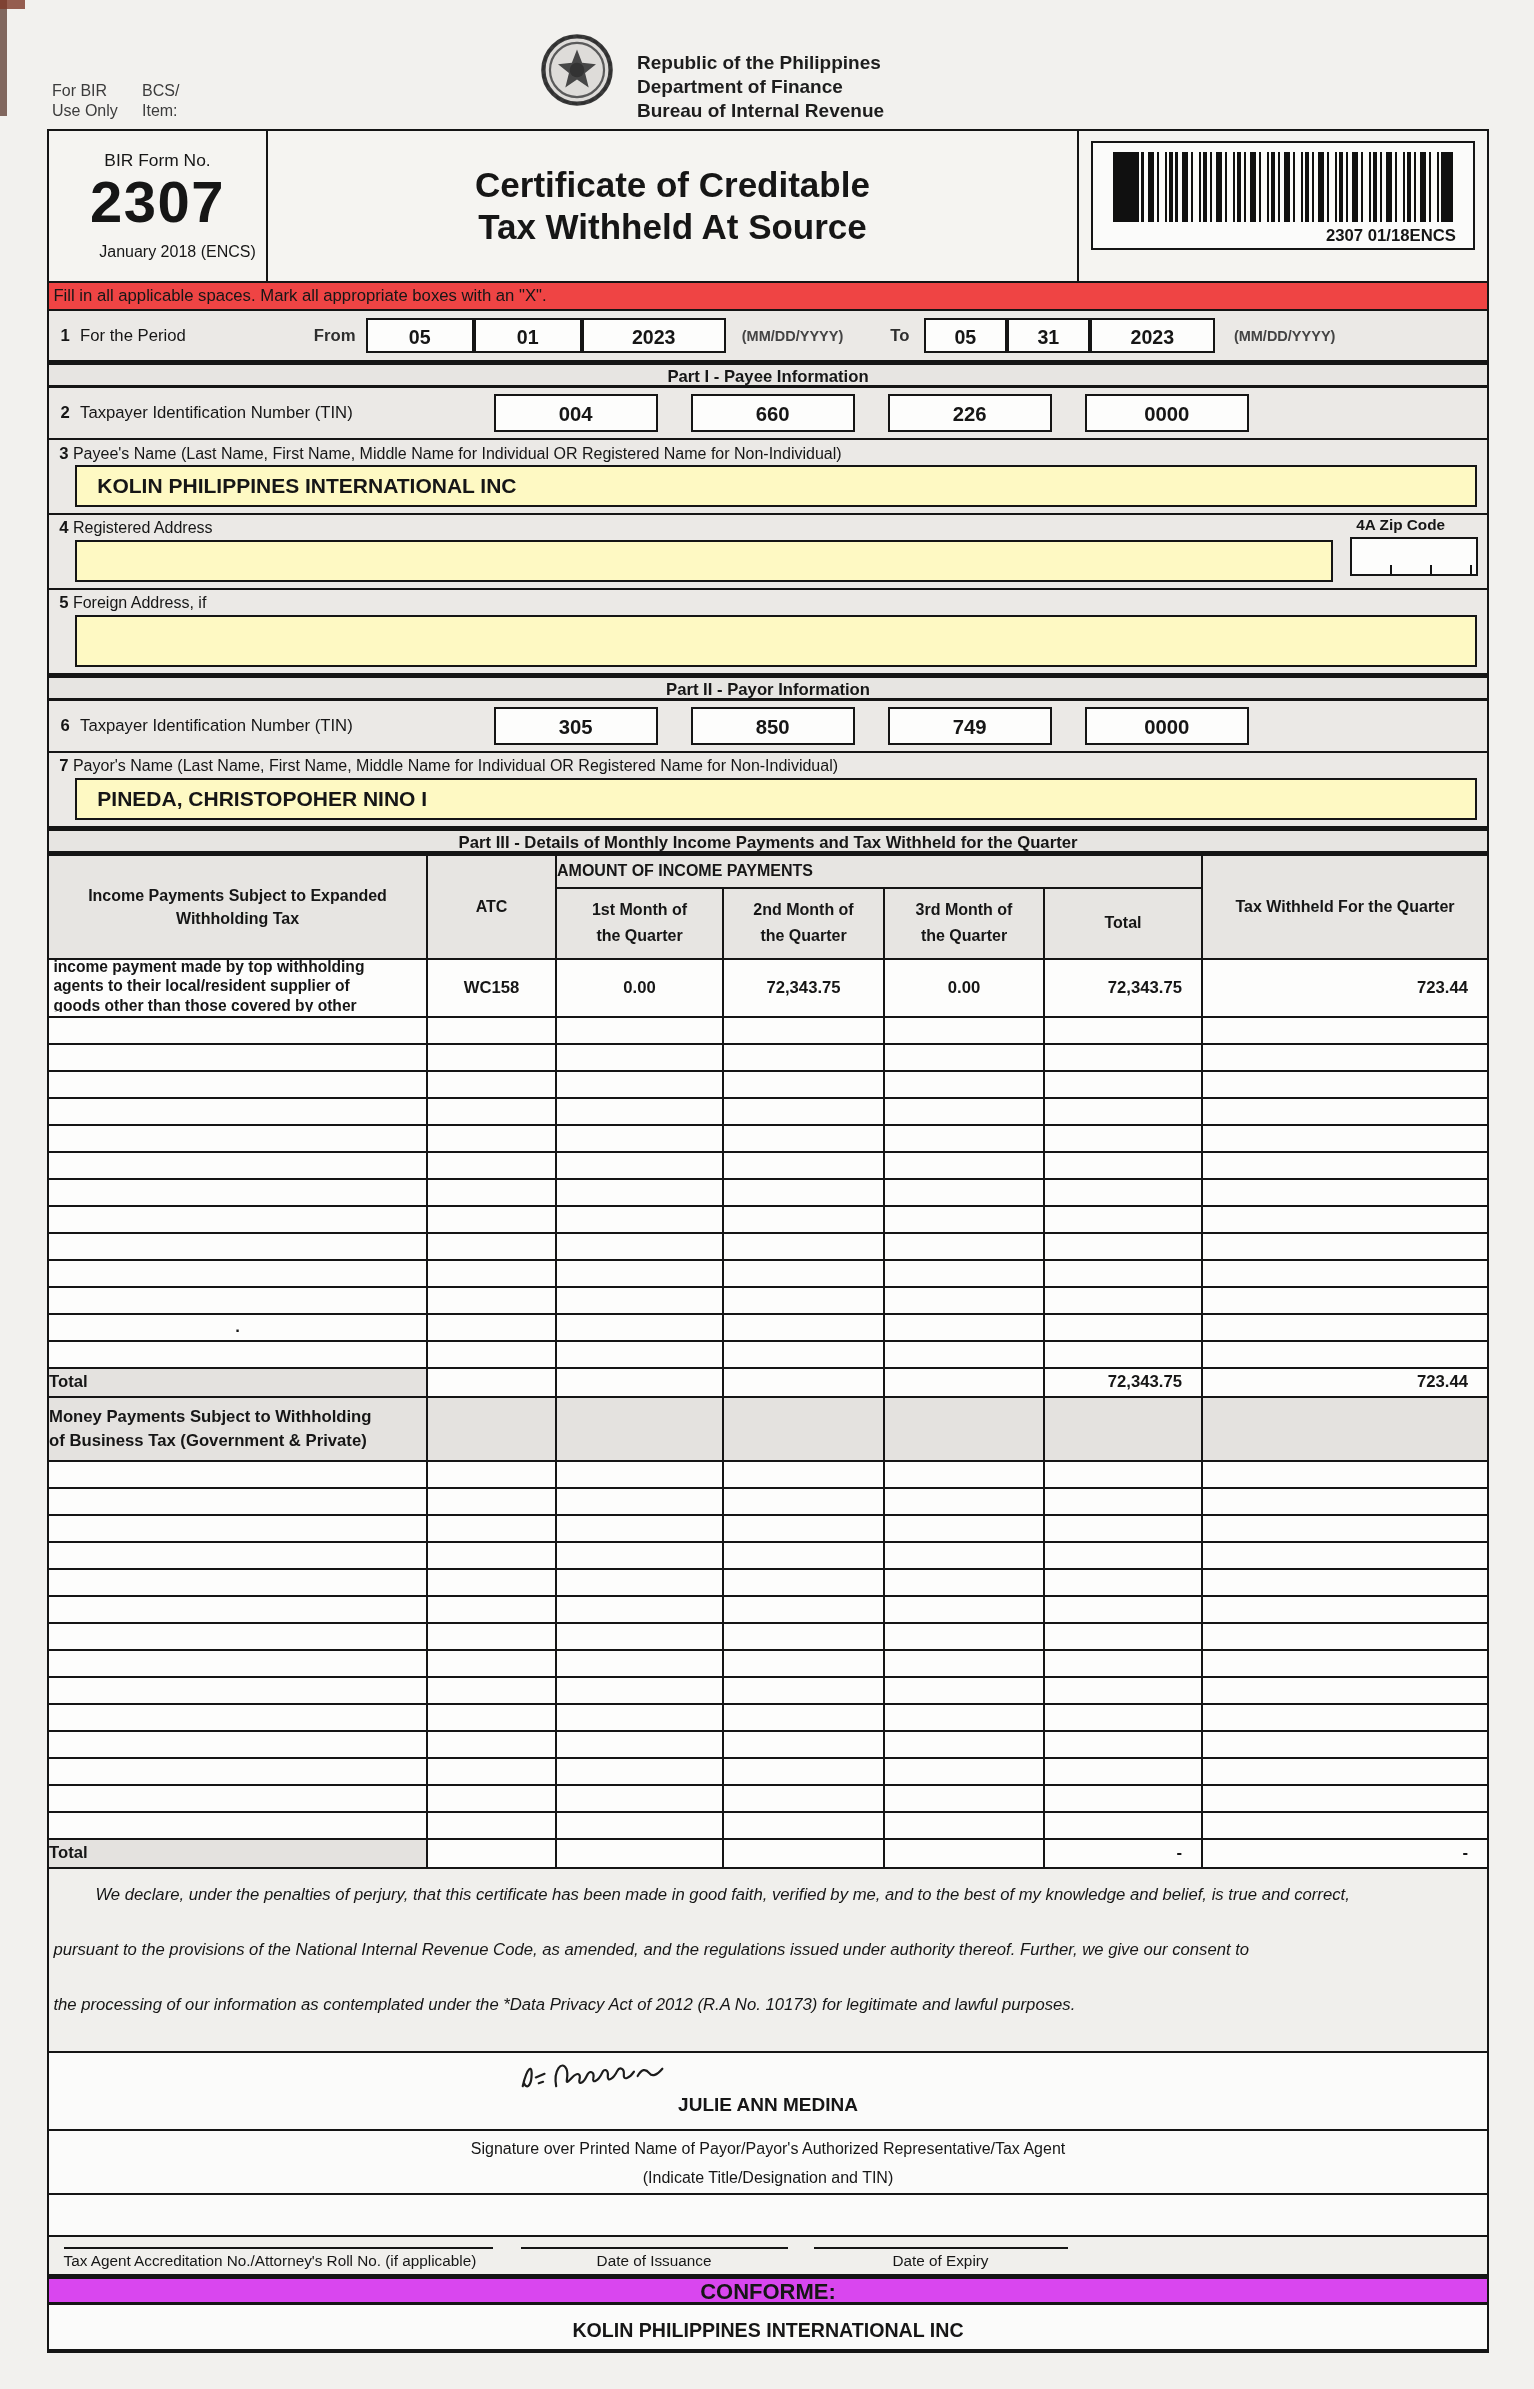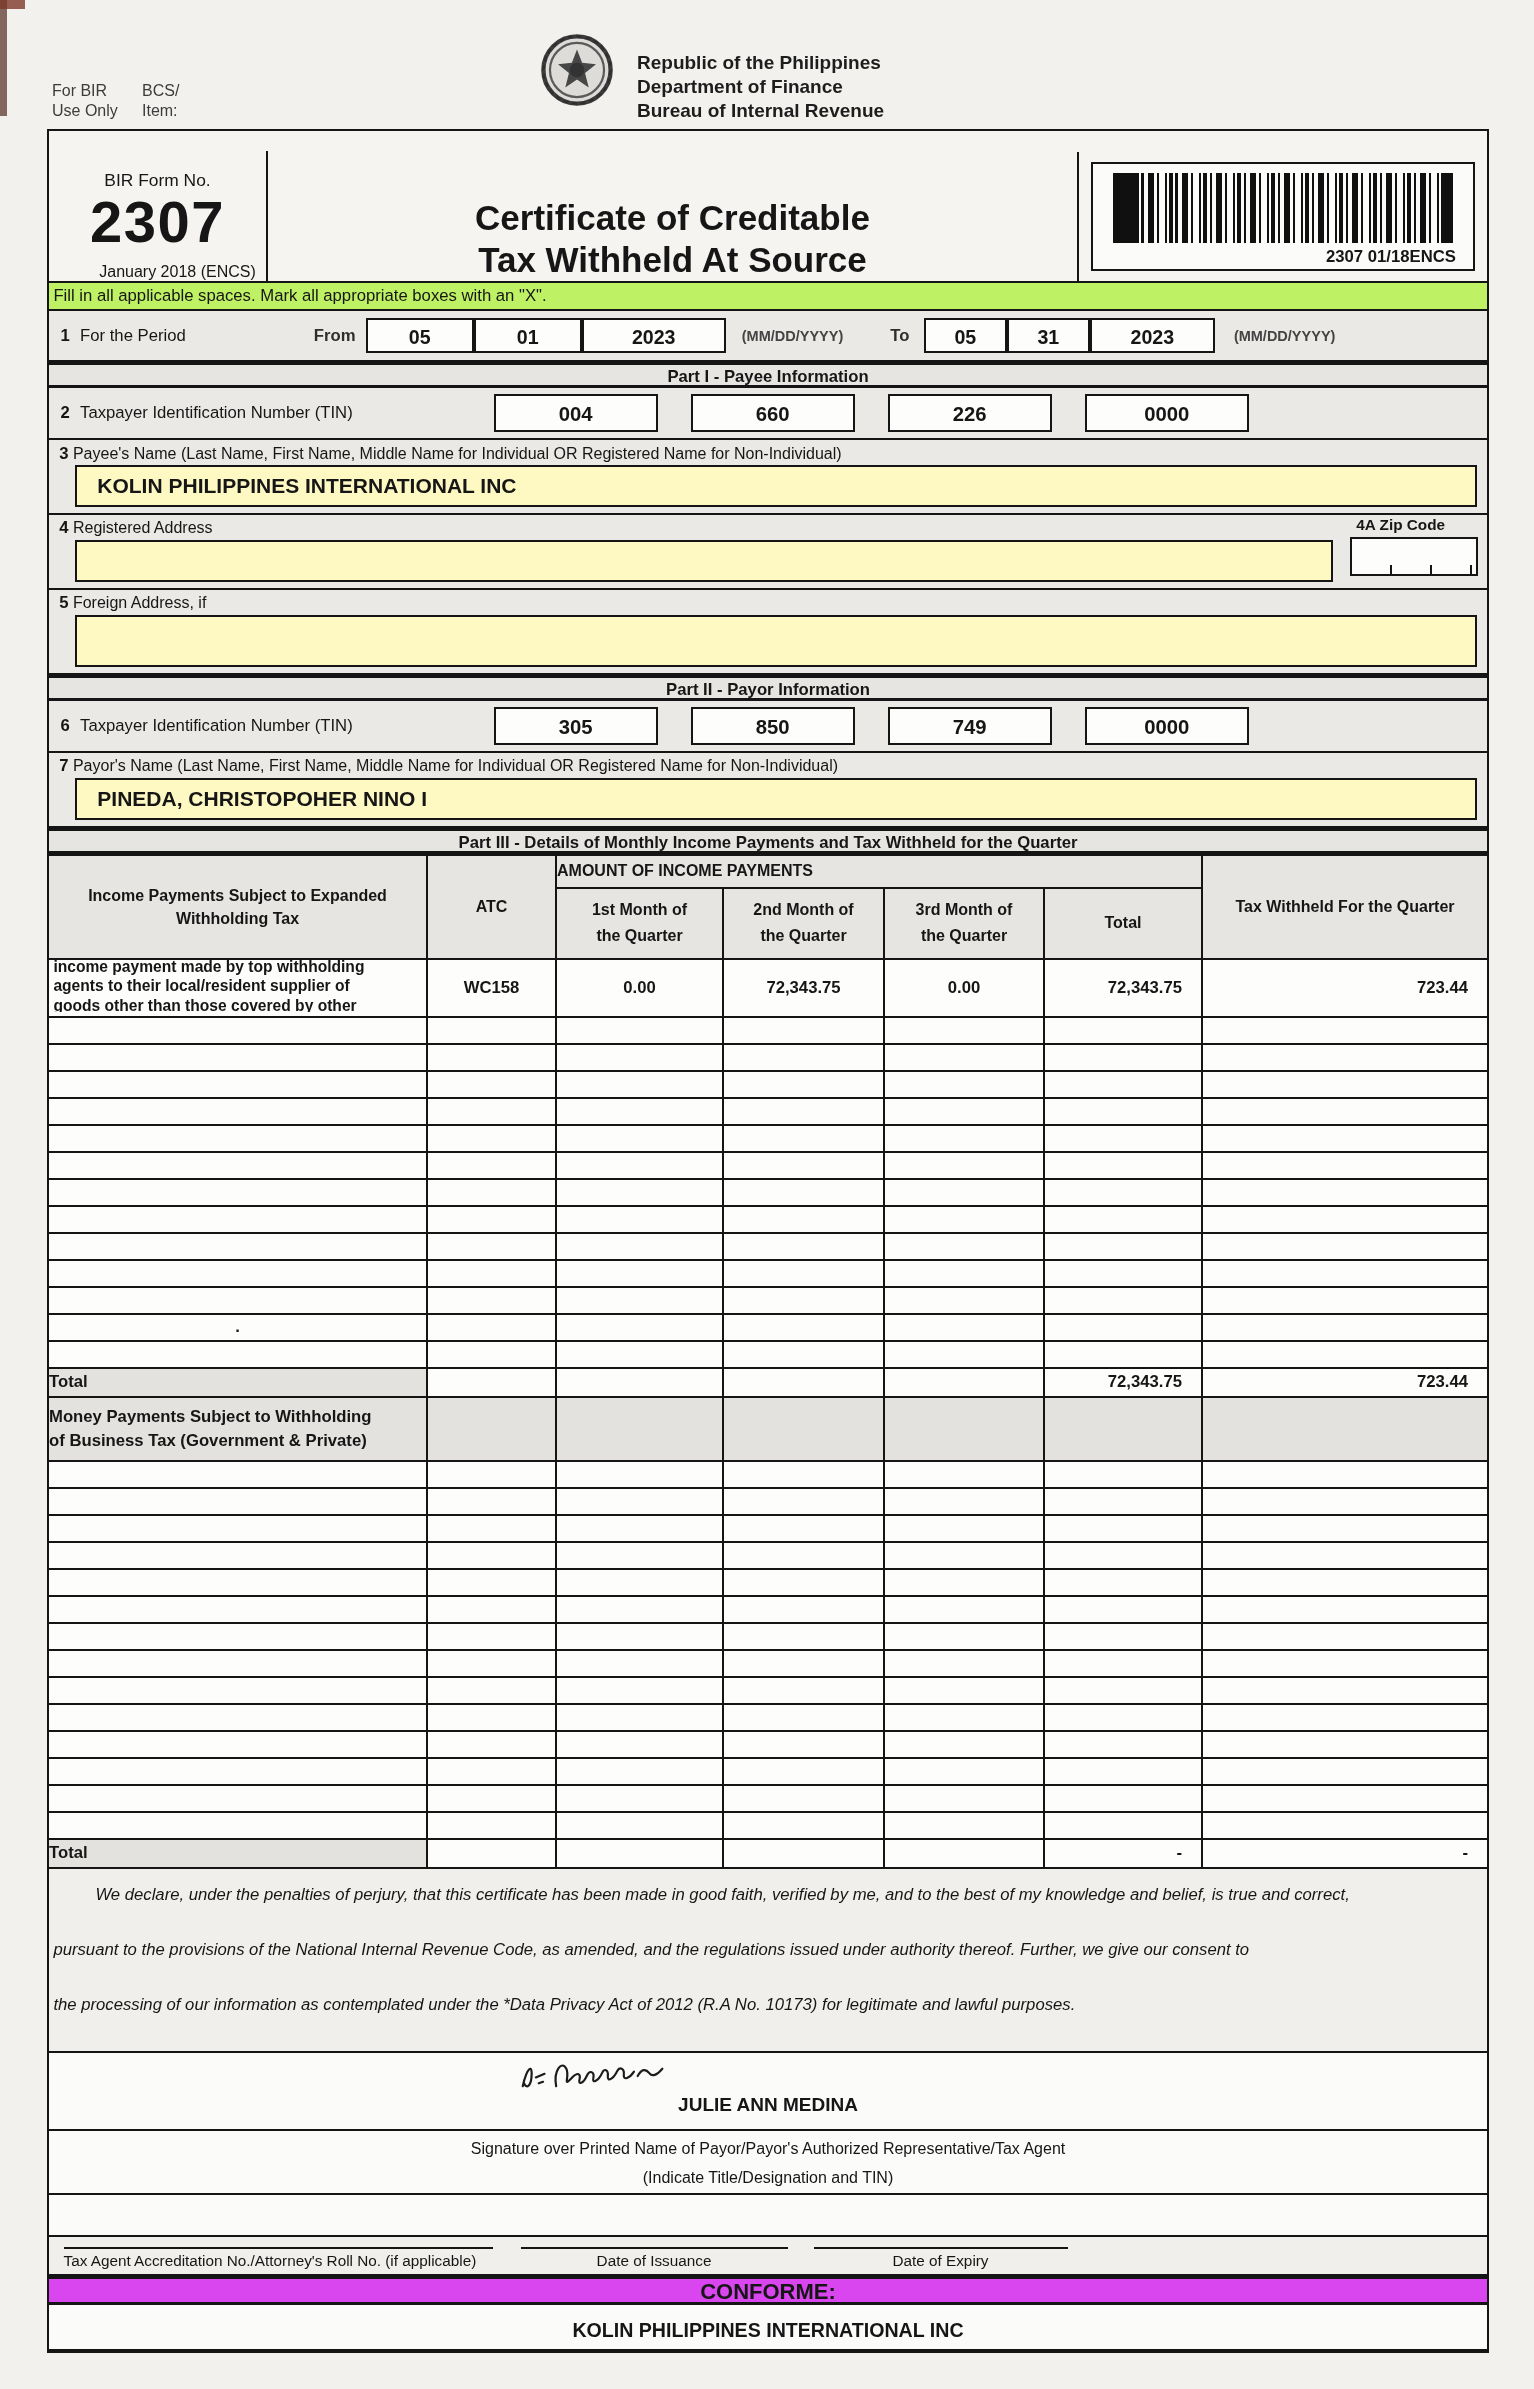--- a/index.html
+++ b/index.html
@@ -13,42 +13,42 @@
 
   
   .bir-use{position:absolute;left:52px;top:81px;font-size:16px;line-height:19.6px;color:#3c3c3c;}
   .bcs-item{position:absolute;left:142px;top:81px;font-size:16px;line-height:19.6px;color:#3c3c3c;}
   .seal{position:absolute;left:539px;top:32px;width:76px;height:76px;}
   .agency{position:absolute;left:637px;top:51px;font-size:19px;font-weight:bold;line-height:24px;color:#1d1d1d;}
 
   
   .form{position:absolute;left:47px;top:129px;width:1442px;}
   .bx{border:2.9px solid #151515;border-top:none;position:relative;background:#ebe9e6;box-sizing:border-box;}
-  .bx.first{border-top:2.9px solid #151515;align-items:flex-end;}
+  .bx.first{border-top:2.9px solid #151515;}
 
   
   .head{display:flex;height:154px;background:#f5f4f1;}
   .head-left{width:219px;border-right:2.9px solid #151515;text-align:center;padding-top:19px;box-sizing:border-box;}
   .form-no-label{font-size:17.4px;}
   .form-no{font-size:58px;font-weight:bold;letter-spacing:1.5px;line-height:62px;}
   .revision{font-size:16px;margin-top:10.2px;padding-left:40px;}
   .head-mid{flex:1;display:flex;flex-direction:column;justify-content:center;align-items:center;}
   .title-line{font-size:35px;font-weight:bold;line-height:42px;}
   .head-right{width:410px;border-left:2.9px solid #151515;box-sizing:border-box;padding:10.2px 11.6px;}
   .barcode-box{border:2.2px solid #151515;background:#fbfbfa;height:109px;box-sizing:border-box;padding:8.7px 10.2px 4.4px 10.2px;}
   .barcode{height:70px;width:340px;margin:0 auto;
      border-left:22px solid #101010;border-right:11.6px solid #101010;box-sizing:border-box;
      background:repeating-linear-gradient(90deg,
        #101010 0 3.6px,#fbfbfa 3.6px 6.5px,#101010 6.5px 8.7px,#fbfbfa 8.7px 13px,
        #101010 13px 19px,#fbfbfa 19px 22px,#101010 22px 24px,#fbfbfa 24px 30px,
        #101010 30px 32px,#fbfbfa 32px 34px);}
   .barcode-caption{font-size:16.7px;font-weight:bold;text-align:right;margin-top:4.4px;padding-right:7.3px;}
 
   
-  .instruction{height:28px;font-size:16.7px;padding:2.9px 0 0 4.4px;background:#bef264;}
+  .instruction{height:28px;font-size:16.7px;padding:2.9px 0 0 4.4px;background:#ef4444;}
 
   
   .period{height:51px;display:flex;align-items:center;background:#ebe9e6;}
   .item-no{font-weight:bold;font-size:16.7px;margin-left:11.6px;}
   .plabel{font-size:16.7px;margin-left:10.2px;}
   .fromto{font-size:16.7px;font-weight:bold;color:#2e2e2e;}
   .date-box{background:#fdfdfc;border:2.2px solid #151515;font-weight:bold;font-size:19.6px;
      text-align:center;height:35px;line-height:35px;box-sizing:border-box;}
   .fmt{font-size:14.5px;font-weight:bold;color:#444;}
 

